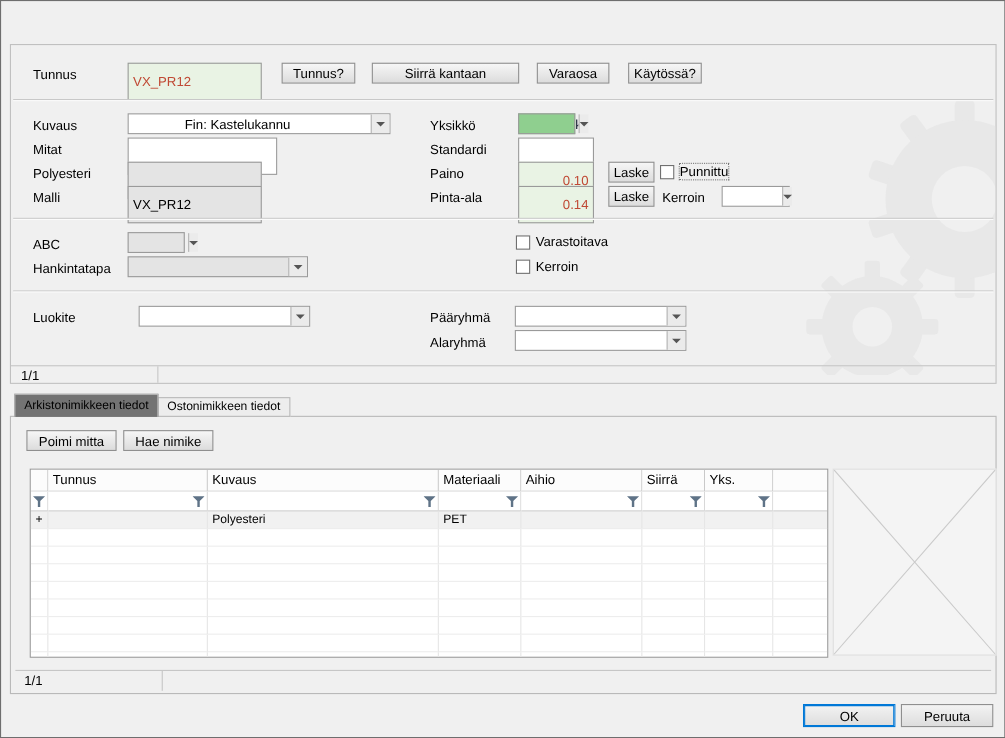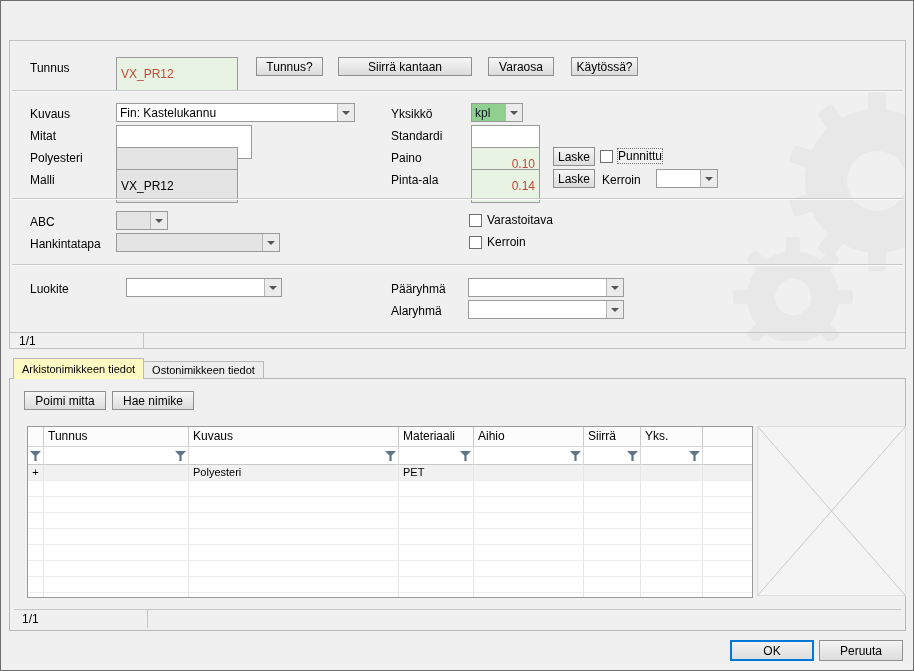--- a/index.html
+++ b/index.html
@@ -23,21 +23,21 @@
   .lbl { position:absolute; font-size:12px; color:#000; white-space:nowrap; }
   .txt { position:absolute; height:19px; border:1px solid #9a9a9a; background:#fff;
          font-size:12px; padding:16px 4px; display:flex; align-items:center; white-space:nowrap; }
   .txt.green { background:#e9f3e4; }
   .txt.gray  { background:#e4e4e4; }
   .txt.red   { color:#c04a35; }
   .txt.right { justify-content:flex-end; }
   .btn { position:absolute; height:19px; border:1px solid #8f8f8f;
          background:linear-gradient(#f6f6f6,#dcdcdc); font-size:12px; color:#000;
          display:flex; align-items:center; justify-content:center; white-space:nowrap; cursor:default; }
-  .dd { position:absolute; height:19px; border:1px solid #9a9a9a; background:#fff; display:flex; }
+  .dd { position:absolute; height:19px; border:1px solid #9a9a9a; background:#fff; display:flex;padding-left:48px; }
   .dd-val { flex:1; font-size:12px; padding:0 3px; display:flex; align-items:center;
             overflow:hidden; white-space:nowrap; }
   .dd-btn { width:17px; border-left:1px solid #b5b5b5; background:#ebebeb;
             display:flex; align-items:center; justify-content:center; }
   .caret { width:0; height:0; border-left:4px solid transparent; border-right:4px solid transparent;
            border-top:4px solid #555; }
   .dd.gray { background:#e4e4e4; }
   .dd.green { background:#8fcf8f; }
   .dd.green .dd-val { color:#0f172a; }
   .chk { position:absolute; display:flex; align-items:center; gap:5px; font-size:12px; }
@@ -53,21 +53,21 @@
   .panel-status { position:absolute; left:0; right:0; top:291px; height:17px;
                   border-top:1px solid #c6c6c6; }
   .panel-status .cell { width:134px; height:100%; border-right:1px solid #c6c6c6;
                         display:flex; align-items:center; padding-left:9px; font-size:12px; }
 
   
   .tab-strip { position:absolute; left:12px; top:357px; height:21px; display:flex;
                align-items:flex-end; z-index:3; }
   .tab { height:18px; padding:0 8px; font-size:11px; background:#ededed;
          border:1px solid #b9b9b9; display:flex; align-items:center; white-space:nowrap; }
-  .tab.active { height:21px; background:#fef9c3; border-bottom:none; z-index:4; }
+  .tab.active { height:21px; background:#737373; border-bottom:none; z-index:4; }
   .tab + .tab { margin-left:-1px; }
   .tab-panel { position:absolute; left:8px; top:377px; width:897px; height:253px;
                border:1px solid #b9b9b9; background:#f0f0f0; z-index:2; }
 
   
   .grid { position:absolute; left:17px; top:47px; width:726px; height:172px; background:#fff;
           border:1px solid #9a9a9a; overflow:hidden; }
   .grid-row { display:grid; grid-template-columns:16px 145px 210px 75px 110px 57px 62px 1fr; }
   .grid-row > div { overflow:hidden; }
   .grid-header { height:20px; }

